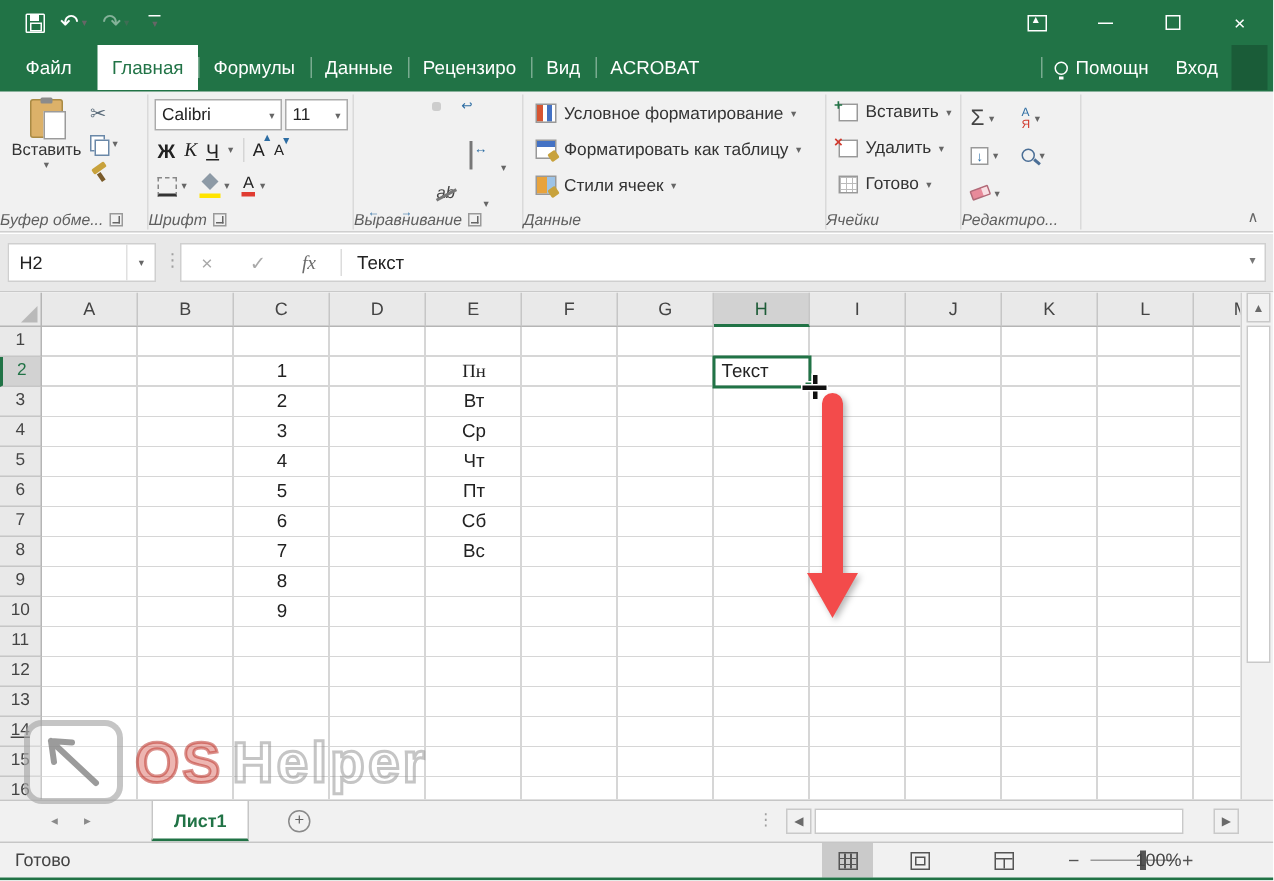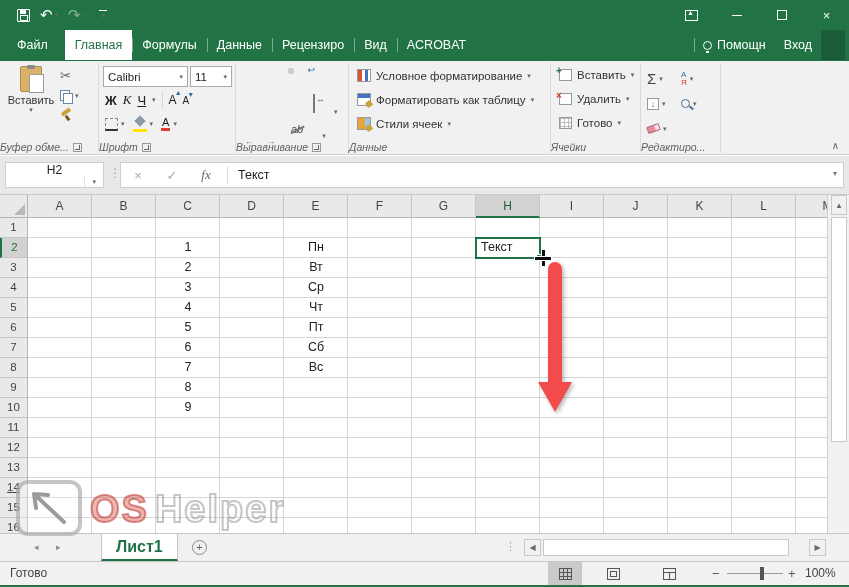--- a/index.html
+++ b/index.html
@@ -138,21 +138,21 @@
   .sort-icon .ya { color:#d03b2f; }
   .fill-icon { width:12px; height:12px; border:1px solid #999; background:#fff; color:#2d6da3; font-size:9px; line-height:11px; text-align:center; }
   .find-icon { width:9px; height:9px; border:1.6px solid #4a6e96; border-radius:50%; position:relative; display:inline-block; }
   .find-icon:after { content:""; position:absolute; left:7px; top:7px; width:5px; height:1.6px; background:#4a6e96; transform:rotate(40deg); }
   .eraser-icon { width:13px; height:7px; background:#e88a9a; border:1px solid #b06a78; border-radius:1px; transform:rotate(-20deg); display:inline-block; position:relative; }
   .eraser-icon:after { content:""; position:absolute; right:0; top:0; width:4px; height:5px; background:#f7dfe3; }
   #ribbon-collapse { position:absolute; right:10px; bottom:3px; color:#666; font-size:10px; }
 
   
   #formulabar { position:absolute; left:0; top:156px; width:849px; height:39px; background:#e8e8e8; border-bottom:1px solid #c9c9c9; }
-  #name-box { position:absolute; left:5px; top:6px; width:99px; height:26px; background:#fff; border:1px solid #cfcfcf; font-size:12px; color:#222; display:flex; align-items:center; padding:0 7px;flex-direction:column; }
+  #name-box { position:absolute; left:5px; top:6px; width:99px; height:26px; background:#fff; border:1px solid #cfcfcf; font-size:12px; color:#222; display:flex; align-items:center; padding:0 7px; }
   #name-box .dd { margin-left:auto; border-left:1px solid #e0e0e0; padding-left:7px; height:100%; display:flex; align-items:center; }
   #fb-dots { position:absolute; left:109px; top:10px; color:#a0a0a0; font-size:12px; letter-spacing:0; }
   #fb-main { position:absolute; left:120px; top:6px; right:5px; height:26px; background:#fff; border:1px solid #cfcfcf; display:flex; align-items:center; }
   .fb-btn { width:34px; text-align:center; color:#a9a9a9; font-size:13px; }
   .fb-fx { color:#6a6a6a; font-style:italic; font-family:"Liberation Serif",serif; font-size:13px; }
   #fb-divider { width:1px; height:18px; background:#dcdcdc; margin:0 4px; }
   #fb-value { font-size:12.5px; color:#222; padding-left:6px; }
   #fb-expand { position:absolute; right:12px; top:13px; color:#777; font-size:8px; }
 
   
@@ -179,21 +179,21 @@
   #plus-cursor { position:absolute; width:16px; height:16px; }
   #plus-cursor:before { content:""; position:absolute; left:6.5px; top:0; width:3px; height:16px; background:#111; box-shadow:0 0 0 1px #fff; }
   #plus-cursor:after { content:""; position:absolute; left:0; top:6.5px; width:16px; height:3px; background:#111; box-shadow:0 0 0 1px #fff; }
   #red-arrow { position:absolute; left:538px; top:258px; width:34px; height:158px; filter:drop-shadow(2px 2px 2px rgba(0,0,0,.28)); }
   #red-arrow .shaft { position:absolute; left:10px; top:4px; width:14px; height:122px; background:#f34b4b; border-radius:7px 7px 0 0; }
   #red-arrow .head { position:absolute; left:0; top:124px; width:0; height:0; border-left:17px solid transparent; border-right:17px solid transparent; border-top:30px solid #f34b4b; }
 
   
   #tabbar { position:absolute; left:0; top:533px; width:849px; height:28px; background:#f1f1f1; border-top:1px solid #c6c6c6; }
   .nav-arr { position:absolute; top:8px; color:#8a8a8a; font-size:9px; }
-  #sheet-tab { position:absolute; left:101px; top:0; height:27px; background:#fff; border:1px solid #c6c6c6; border-top:none; border-bottom:2px solid #217346; padding:0 14px; display:flex; align-items:center; font-size:16px; font-weight:bold; color:#217346; }
+  #sheet-tab { position:absolute; left:101px; top:0; height:27px; background:#fff; border:1px solid #c6c6c6; border-top:none; border-bottom:2px solid #217346; padding:0 14px; display:flex; align-items:center; font-size:12px; font-weight:bold; color:#217346; }
   #new-sheet { position:absolute; left:192px; top:6px; width:15px; height:15px; border:1px solid #8a8a8a; border-radius:50%; color:#666; font-size:11px; line-height:13px; text-align:center; }
   #hs-dots { position:absolute; left:505px; top:6px; color:#a0a0a0; font-size:11px; }
   .hs-arr { position:absolute; top:5px; width:17px; height:17px; background:#f1f1f1; border:1px solid #c9c9c9; color:#6a6a6a; font-size:8px; text-align:center; line-height:16px; }
   #hs-thumb { position:absolute; left:543px; top:5px; width:246px; height:17px; background:#fff; border:1px solid #c9c9c9; }
 
   
   #statusbar { position:absolute; left:0; top:561px; width:849px; height:24px; background:#f1f1f1; border-top:1px solid #c6c6c6; font-size:12px; color:#444; }
   #status-ready { position:absolute; left:10px; top:4px; }
   .view-btn { position:absolute; top:0; width:34px; height:23px; display:flex; align-items:center; justify-content:center; }
   .view-btn.on { background:#cacaca; }
@@ -202,21 +202,21 @@
       repeating-linear-gradient(to right,transparent 0 3px,#555 3px 4px); }
   .v-layout { width:13px; height:12px; border:1px solid #555; position:relative; }
   .v-layout:after { content:""; position:absolute; left:2px; top:2px; right:2px; bottom:2px; border:1px solid #555; }
   .v-break { width:13px; height:12px; border:1px solid #555; position:relative; }
   .v-break:after { content:""; position:absolute; left:5.5px; top:3px; width:1px; bottom:0; background:#555; }
   .v-break:before { content:""; position:absolute; left:0; top:3px; right:0; height:1px; background:#555; }
   #zoom-minus { position:absolute; left:712px; top:4px; font-size:13px; color:#555; }
   #zoom-track { position:absolute; left:727px; top:11px; width:56px; height:1px; background:#9a9a9a; }
   #zoom-handle { position:absolute; left:760px; top:5px; width:4px; height:13px; background:#555; }
   #zoom-plus { position:absolute; left:788px; top:4px; font-size:13px; color:#555; }
-  #zoom-level { position:absolute; left:805px; top:4px; }
+  #zoom-level { position:absolute; left:757px; top:4px; }
   #green-edge { position:absolute; left:0; top:585px; width:849px; height:2px; background:#217346; }
 
   
   #watermark { position:absolute; left:0; top:472px; width:400px; height:80px; pointer-events:none; z-index:60; }
   #wm-box { position:absolute; left:16px; top:8px; width:66px; height:56px; border:4px solid rgba(150,150,150,.55); border-radius:12px; background:rgba(255,255,255,.28); }
   #wm-text { position:absolute; left:90px; top:16px; font-size:38px; font-weight:bold; letter-spacing:2px; white-space:nowrap; }
   #wm-os { color:rgba(210,70,60,.40); -webkit-text-stroke:2px rgba(190,55,45,.55); }
   #wm-helper { color:rgba(255,255,255,.22); -webkit-text-stroke:2px rgba(140,140,140,.50); margin-left:6px; }
 </style>
 </head>
@@ -485,21 +485,21 @@
       <div id="cells-layer">
           <div class="cell c" style="left: 156px; top: 43px; width: 64px;">1</div>
           <div class="cell c" style="left: 156px; top: 63px; width: 64px;">2</div>
           <div class="cell c" style="left: 156px; top: 83px; width: 64px;">3</div>
           <div class="cell c" style="left: 156px; top: 103px; width: 64px;">4</div>
           <div class="cell c" style="left: 156px; top: 123px; width: 64px;">5</div>
           <div class="cell c" style="left: 156px; top: 143px; width: 64px;">6</div>
           <div class="cell c" style="left: 156px; top: 163px; width: 64px;">7</div>
           <div class="cell c" style="left: 156px; top: 183px; width: 64px;">8</div>
           <div class="cell c" style="left: 156px; top: 203px; width: 64px;">9</div>
-          <div class="cell c" style="left: 284px; top: 43px; width: 64px;">Пн</div>
+          <div class="cell c" style="left: 284px; top: 43px; width: 64px; font-family: Liberation Serif, serif;">Пн</div>
           <div class="cell c" style="left: 284px; top: 63px; width: 64px;">Вт</div>
           <div class="cell c" style="left: 284px; top: 83px; width: 64px;">Ср</div>
           <div class="cell c" style="left: 284px; top: 103px; width: 64px;">Чт</div>
           <div class="cell c" style="left: 284px; top: 123px; width: 64px;">Пт</div>
           <div class="cell c" style="left: 284px; top: 143px; width: 64px;">Сб</div>
           <div class="cell c" style="left: 284px; top: 163px; width: 64px;">Вс</div>
           <div class="cell l" style="left: 476px; top: 43px; width: 64px;">Текст</div>
         </div>
       <div id="sel-box" style="left: 475px; top: 42px; width: 66px; height: 22px;"></div>
       <div id="fill-handle" style="left: 536px; top: 59px;"></div>

